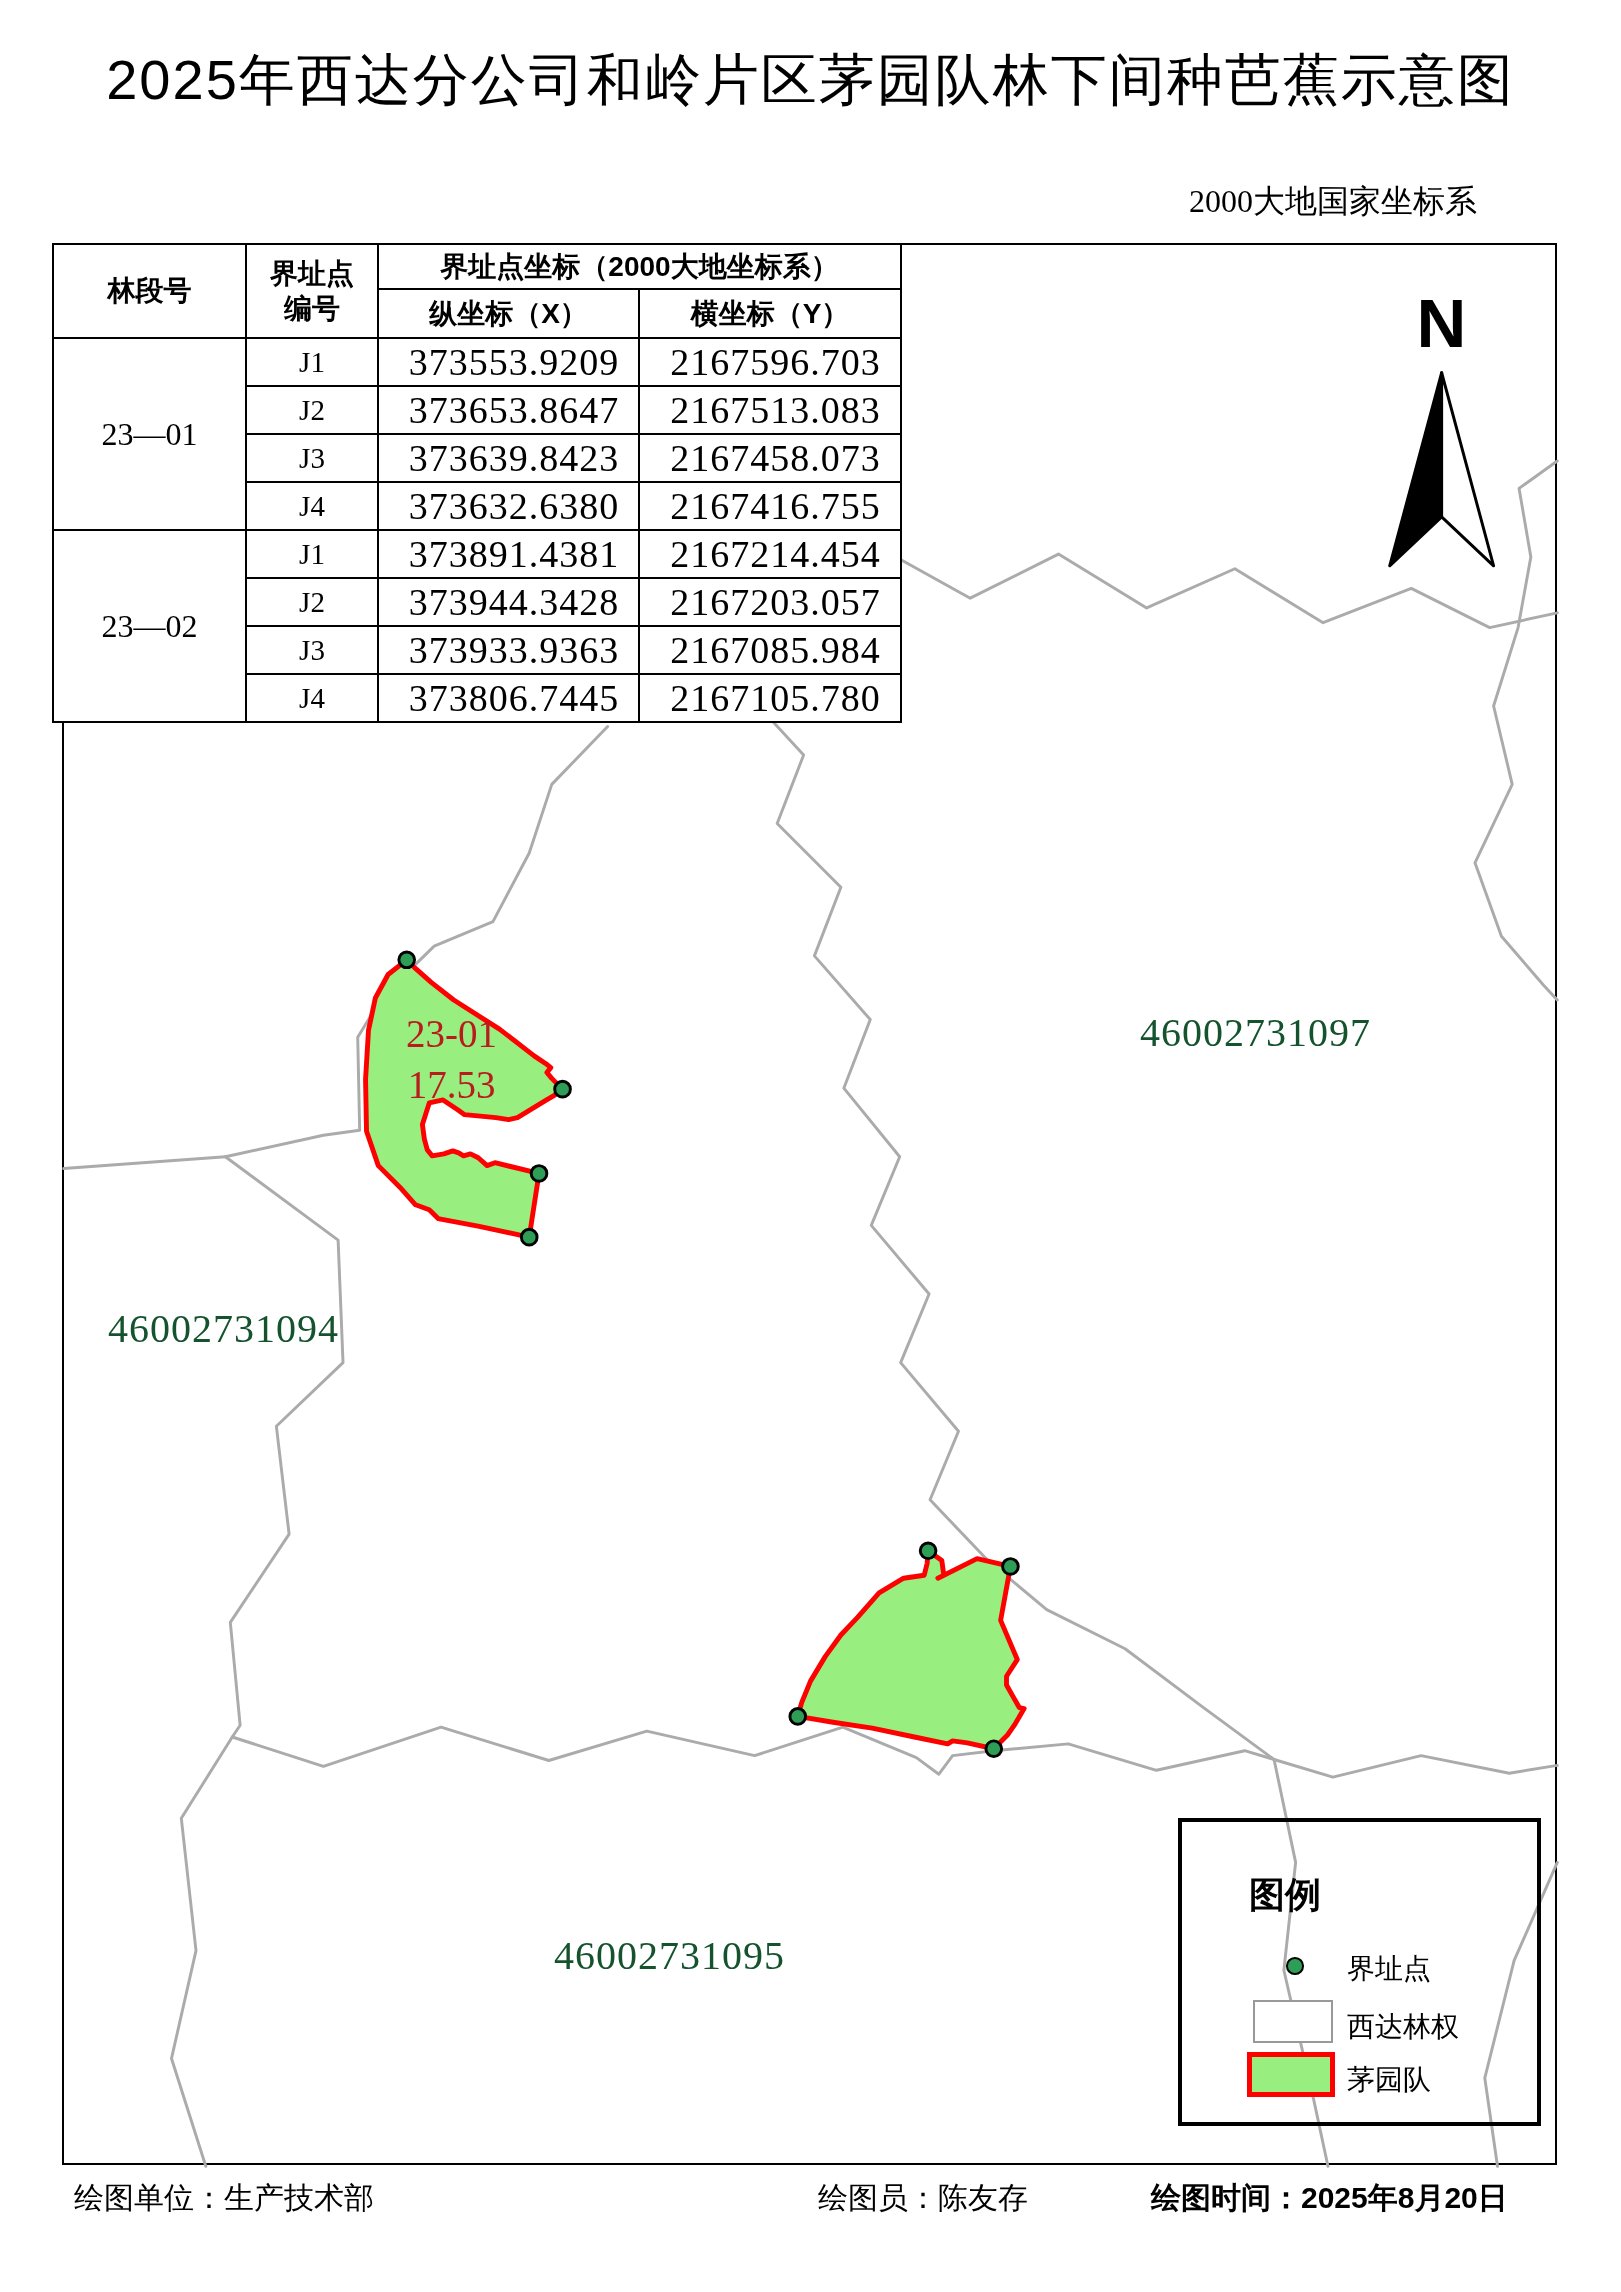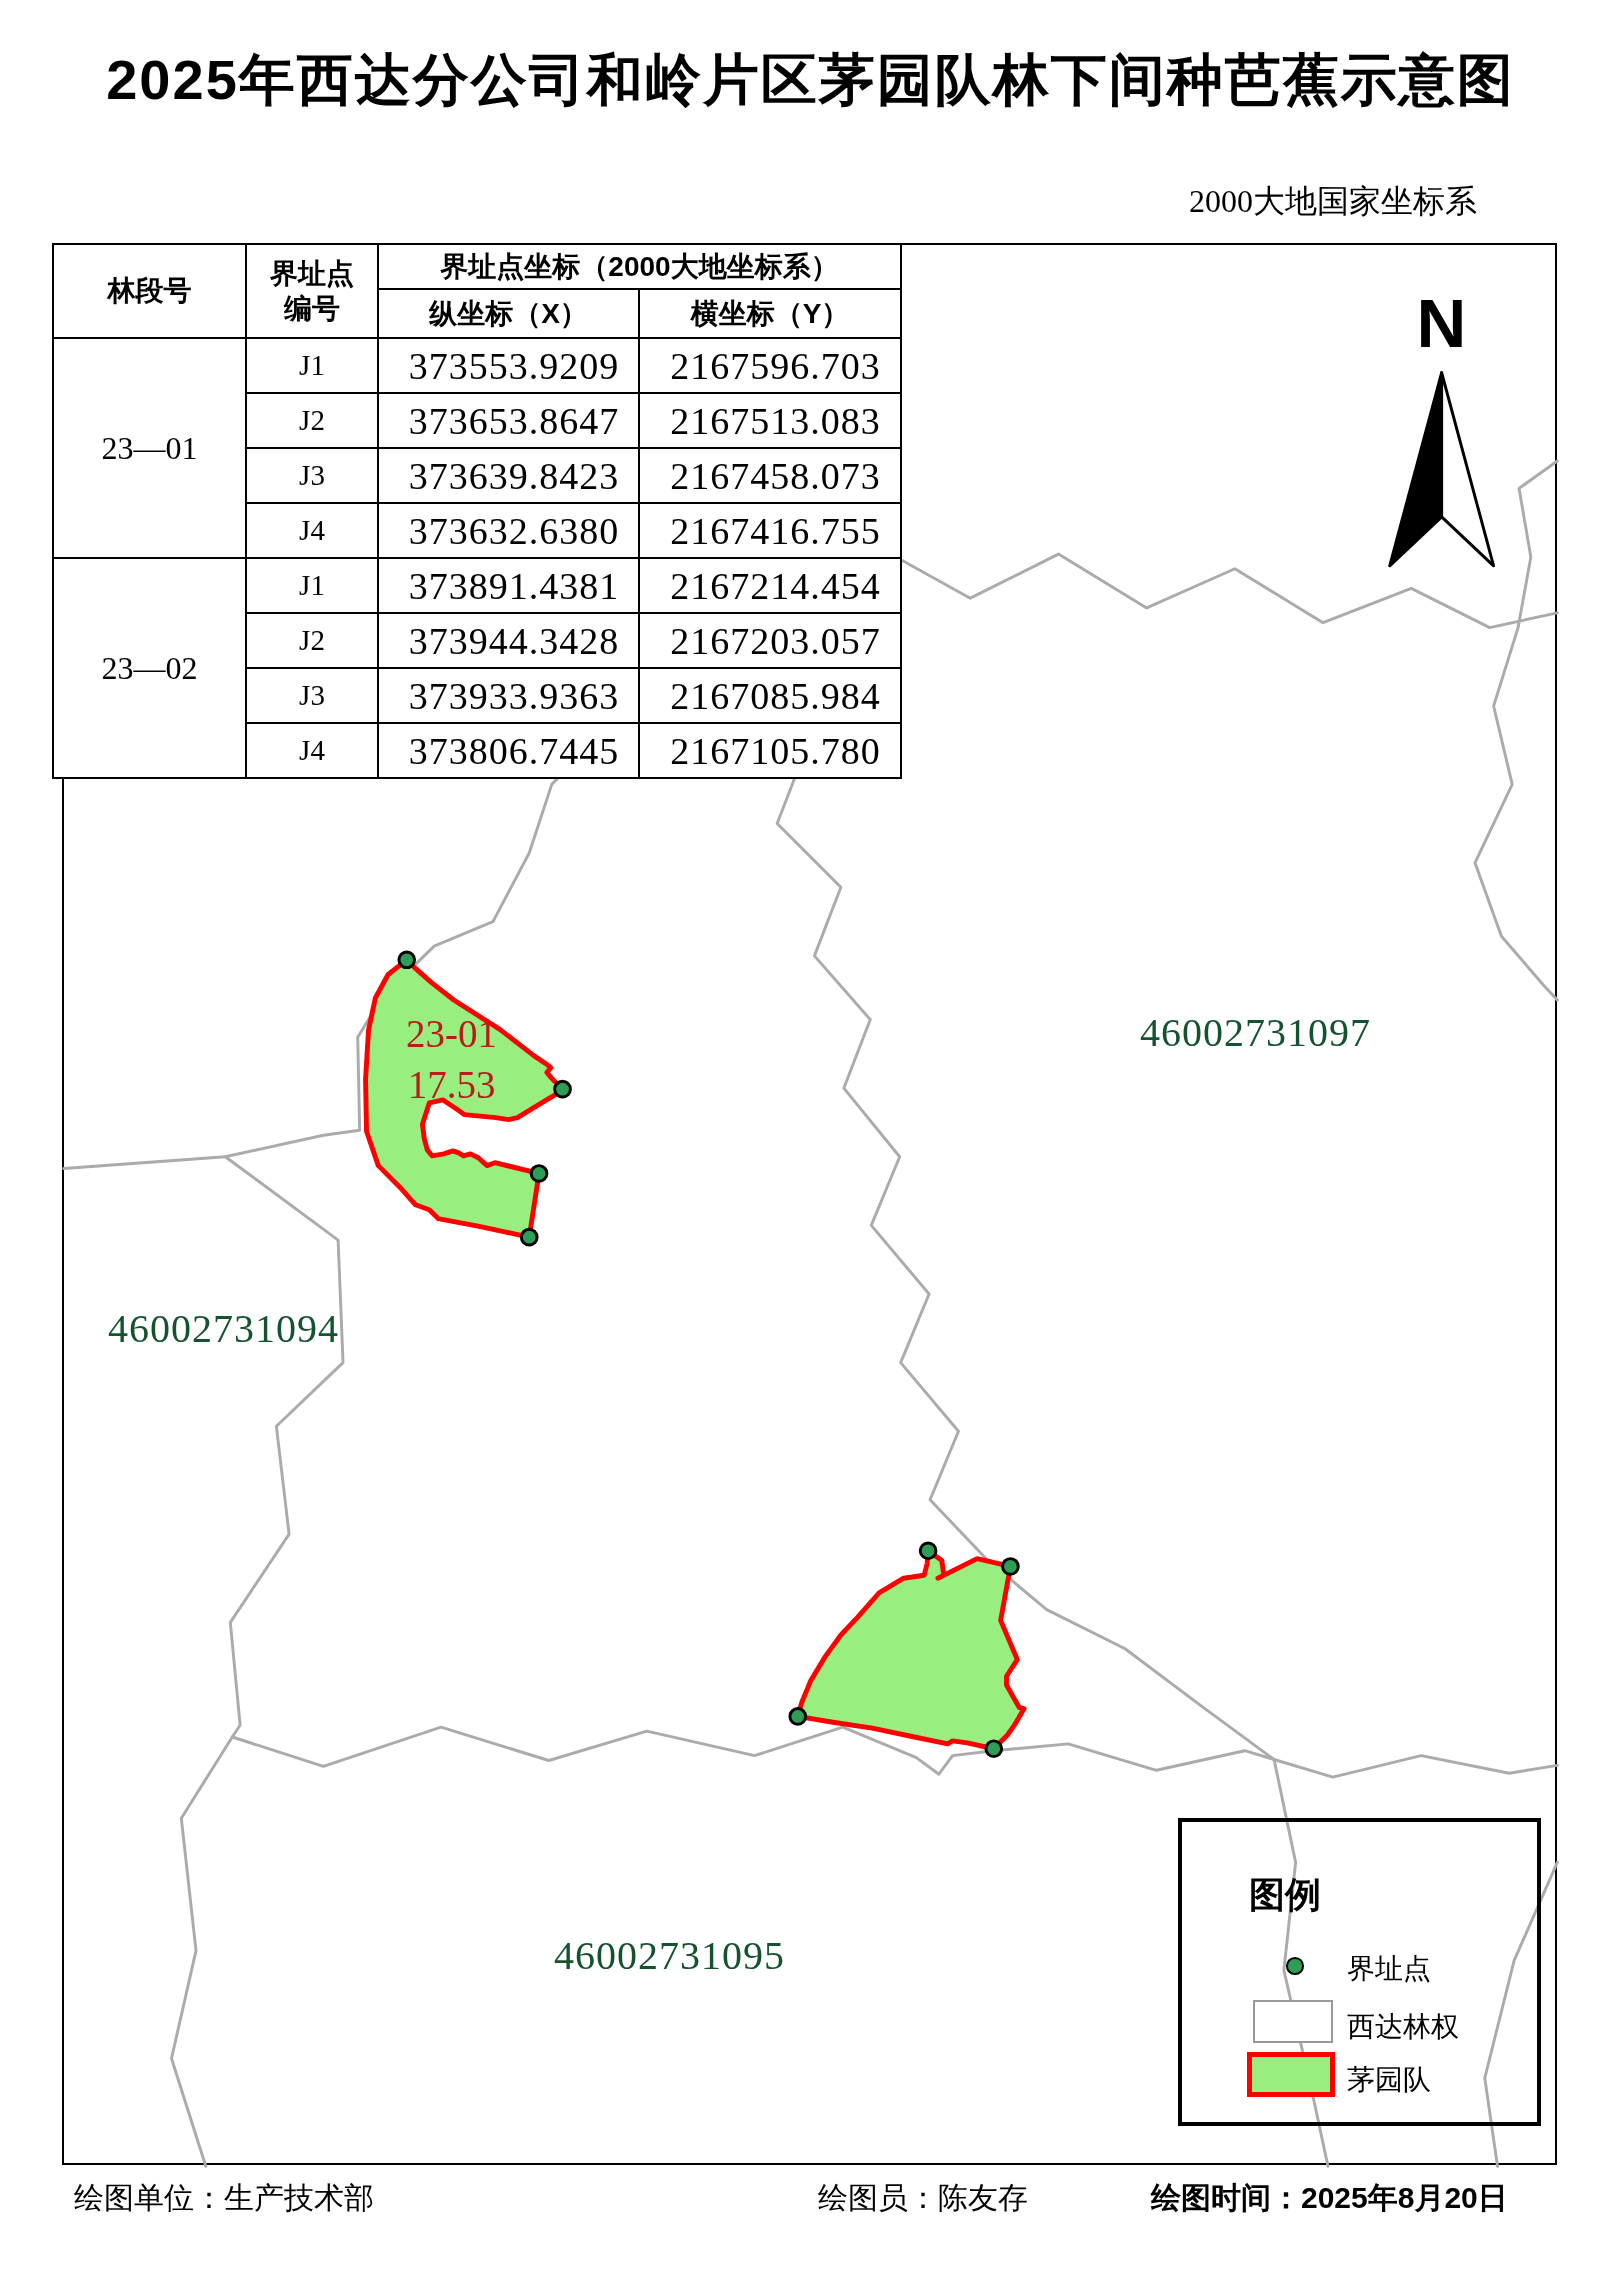--- a/index.html
+++ b/index.html
@@ -5,21 +5,21 @@
   html,body{margin:0;padding:0;background:#e8e8e8;}
   .page{
     position:relative;width:1621px;height:2293px;background:#ffffff;
     margin:0 auto;overflow:hidden;
     font-family:"Liberation Sans",sans-serif;color:#000;
   }
   .abs{position:absolute;}
   
   .title{
     left:0;top:43px;width:1621px;text-align:center;
-    font-size:56px;font-weight:bold;letter-spacing:2px;
+    font-size:56px;font-weight:normal;letter-spacing:2px;
   }
   .subtitle{
     top:180px;right:144px;
     font-family:"Liberation Serif",serif;font-size:32px;
   }
   
   .map-frame{
     left:62px;top:243px;width:1495px;height:1922px;
     border:2.9px solid #000;box-sizing:border-box;z-index:0;
   }
@@ -34,21 +34,21 @@
     border:2px solid #000;text-align:center;vertical-align:middle;
     padding:0 3.9px;box-sizing:border-box;overflow:hidden;
   }
   .coord-table .th{font-weight:bold;font-size:28px;font-family:"Liberation Sans",sans-serif;}
   .coord-table .pre{white-space:pre-line;line-height:1.25;}
   .coord-table .sec{font-family:"Liberation Serif",serif;font-size:32px;font-weight:normal;}
   .coord-table .pid{font-family:"Liberation Serif",serif;font-size:29px;}
   .coord-table .num{font-family:"Liberation Serif",serif;font-size:38px;letter-spacing:1px;padding-left:15px;}
   .row-h1 td{height:45px;}
   .row-h2 td{height:49px;}
-  .row-d td{height:55px;}
+  .row-d td{height:48px;}
   
   .north-n{
     left:1407px;top:284px;width:69px;text-align:center;
     font-size:69px;font-weight:bold;z-index:3;
   }
   
   .parcel-label{
     width:165px;text-align:center;z-index:3;
     font-family:"Liberation Serif",serif;font-size:39px;line-height:51px;color:#b91c1c;
   }

